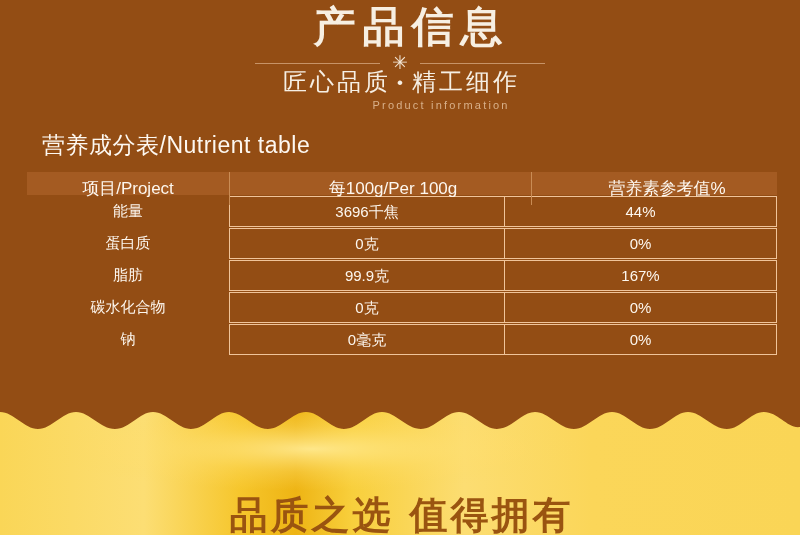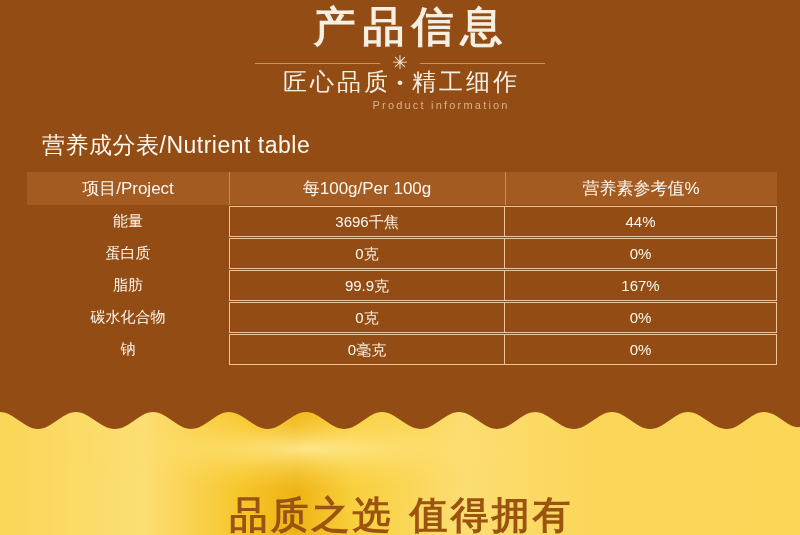--- a/index.html
+++ b/index.html
@@ -42,28 +42,28 @@
 
   
   .sec-title{
     position:absolute;left:42px;top:128px;
     font-size:23px;line-height:34px;color:#fdf8f1;letter-spacing:0.5px;
   }
 
   
   .table{position:absolute;left:27px;top:172px;width:750px;}
   .thead{
-    display:flex;width:750px;height:33px;background:#a45b22;
+    display:flex;width:750px;height:23px;background:#a45b22;
   }
   .th{
     flex:0 0 auto;height:33px;line-height:33px;text-align:center;
     color:#fdf7ef;font-size:17px;position:relative;
   }
   .th.c1{width:202px;}
-  .th.c2{width:276px;}
+  .th.c2{width:276px;padding-left:26px;}
   .th.c3{width:272px;}
   .th.c2::before,.th.c3::before{
     content:"";position:absolute;left:0;top:0;width:1px;height:33px;background:#c98c55;
   }
   .trow{display:flex;width:750px;height:31px;margin-top:1px;}
   .td{
     flex:0 0 auto;height:31px;line-height:29px;text-align:center;
     color:#fdf7ef;font-size:15px;box-sizing:border-box;
   }
   .td.c1{width:202px;}

